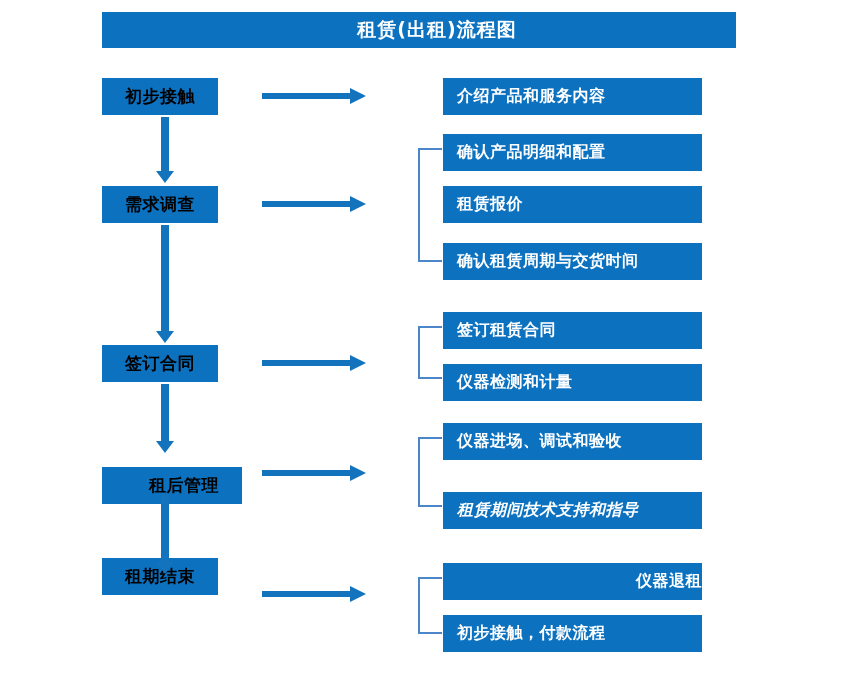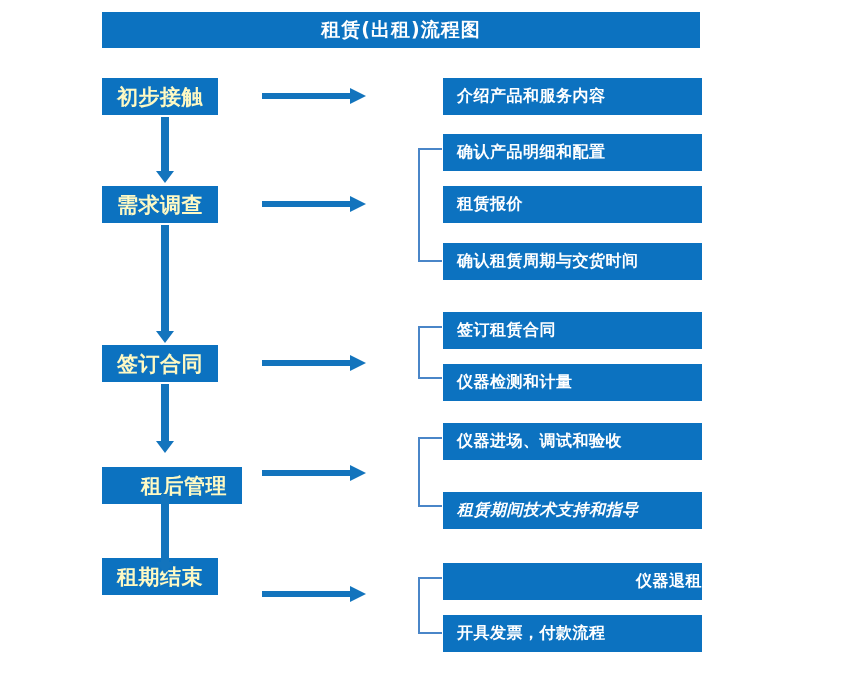--- a/index.html
+++ b/index.html
@@ -28,34 +28,35 @@
     width: 598px;
     height: 36px;
     background: #0c72c0;
     color: #ffffff;
     display: flex;
     align-items: center;
     justify-content: center;
     font-size: 19px;
     font-weight: bold;
     letter-spacing: 1px;
+    padding-left: 36px;
   }
 
   
   .stage-box {
     position: absolute;
     left: 102px;
     width: 116px;
     height: 37px;
     background: #0c72c0;
-    color: #fef9c3;
+    color: #000000;
     display: flex;
     align-items: center;
     justify-content: center;
-    font-size: 21px;
+    font-size: 17px;
     font-weight: bold;
     letter-spacing: 0.5px;
   }
 
   
   .detail-box {
     position: absolute;
     left: 443px;
     width: 259px;
     height: 37px;
@@ -181,21 +182,21 @@
   <div class="detail-box" style="top: 423px;">
     <span>仪器进场、调试和验收</span>
   </div>
   <div class="detail-box" style="top: 492px; font-style: italic;">
     <span>租赁期间技术支持和指导</span>
   </div>
   <div class="detail-box" style="top: 563px; justify-content: flex-end;">
     <span>仪器退租</span>
   </div>
   <div class="detail-box" style="top: 615px;">
-    <span>开具发票，付款流程</span>
+    <span>初步接触，付款流程</span>
   </div>
 
   <div class="v-arrow" style="top: 117px; height: 66px;">
     <div class="shaft" style="height: 54px;"></div>
     <div class="head" style="top: 54px;"></div>
   </div>
   <div class="v-arrow" style="top: 225px; height: 118px;">
     <div class="shaft" style="height: 106px;"></div>
     <div class="head" style="top: 106px;"></div>
   </div>

